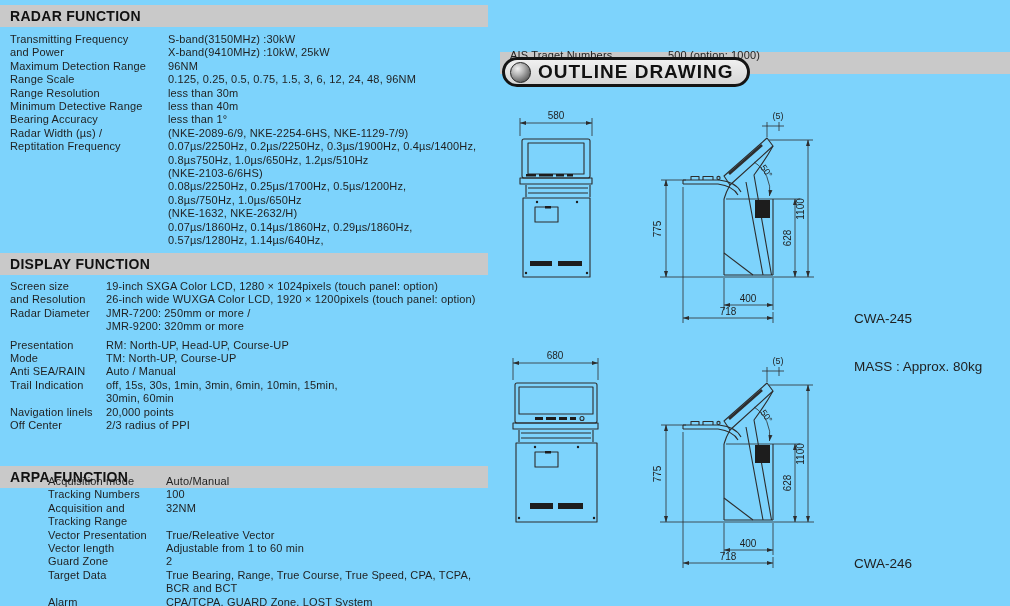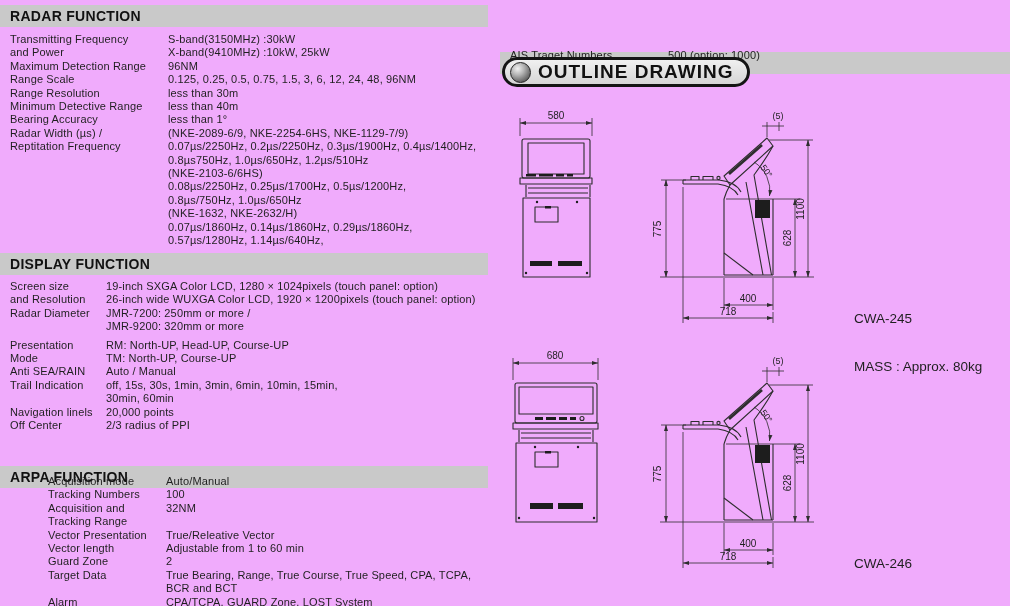--- a/index.html
+++ b/index.html
@@ -1,16 +1,16 @@
 <!DOCTYPE html>
 <html><head>
 <meta charset="utf-8">
 <style>
   html,body{margin:0;padding:0;background:#fff;}
-  .page{position:relative;width:1010px;height:606px;background:#f0abfc;overflow:hidden;
+  .page{position:relative;width:1010px;height:606px;background:#7dd3fc;overflow:hidden;
         font-family:"Liberation Sans",sans-serif;color:#1f1f1f;}
   .sec-header{position:absolute;height:22px;line-height:22px;background:#c9c9c9;
               font-weight:bold;font-size:14px;letter-spacing:.3px;color:#111;
               padding-left:10px;box-sizing:border-box;}
   .spec{position:absolute;font-size:11px;letter-spacing:.15px;}
   .spec-row{display:flex;line-height:13.4px;min-height:13.4px;white-space:pre;}
   .spec-row.spacer{min-height:5px;line-height:5px;}
   .spec-label{flex:0 0 auto;}
   .spec-value{flex:1 1 auto;}
   .w-radar .spec-label{width:158px;}

